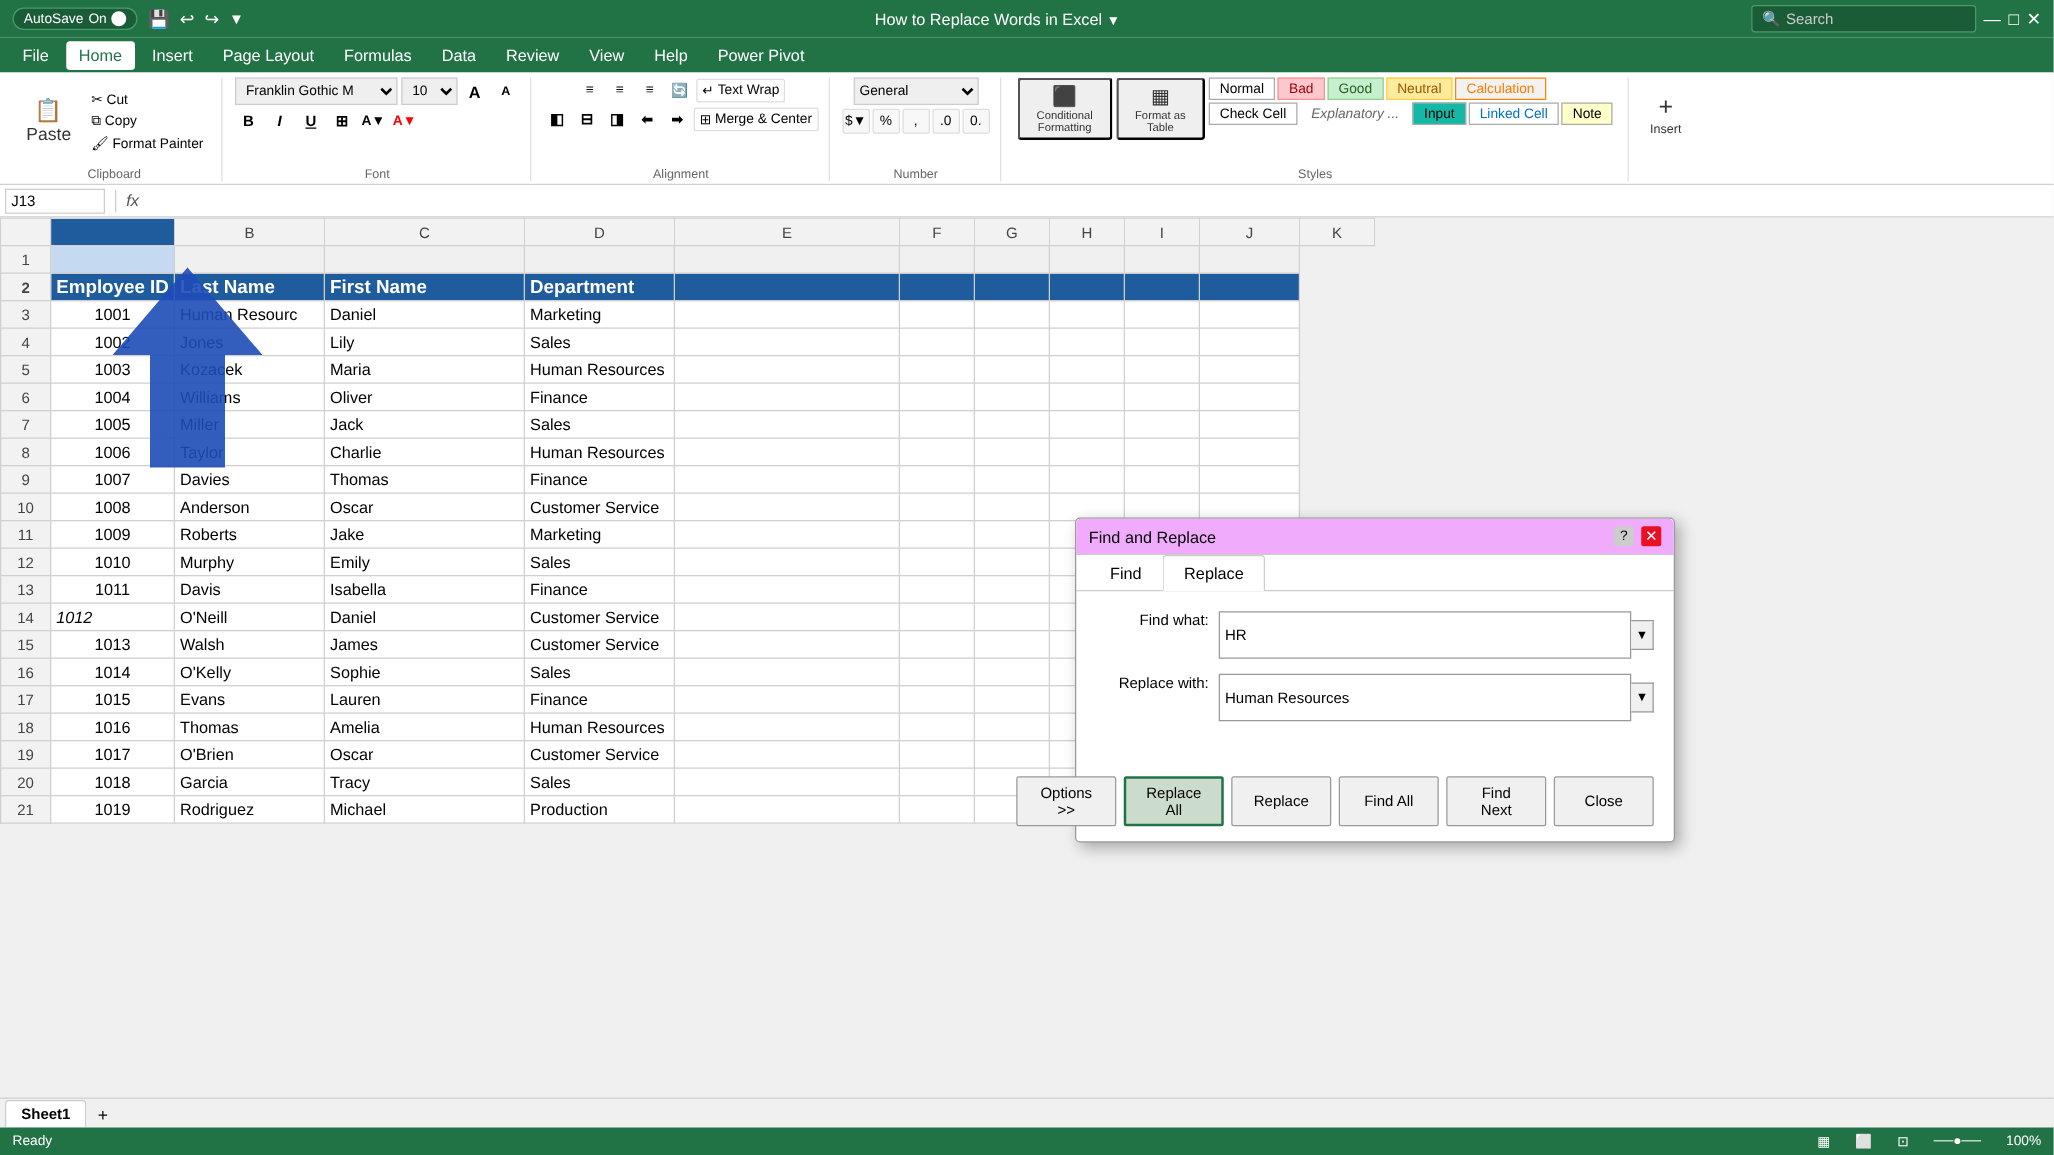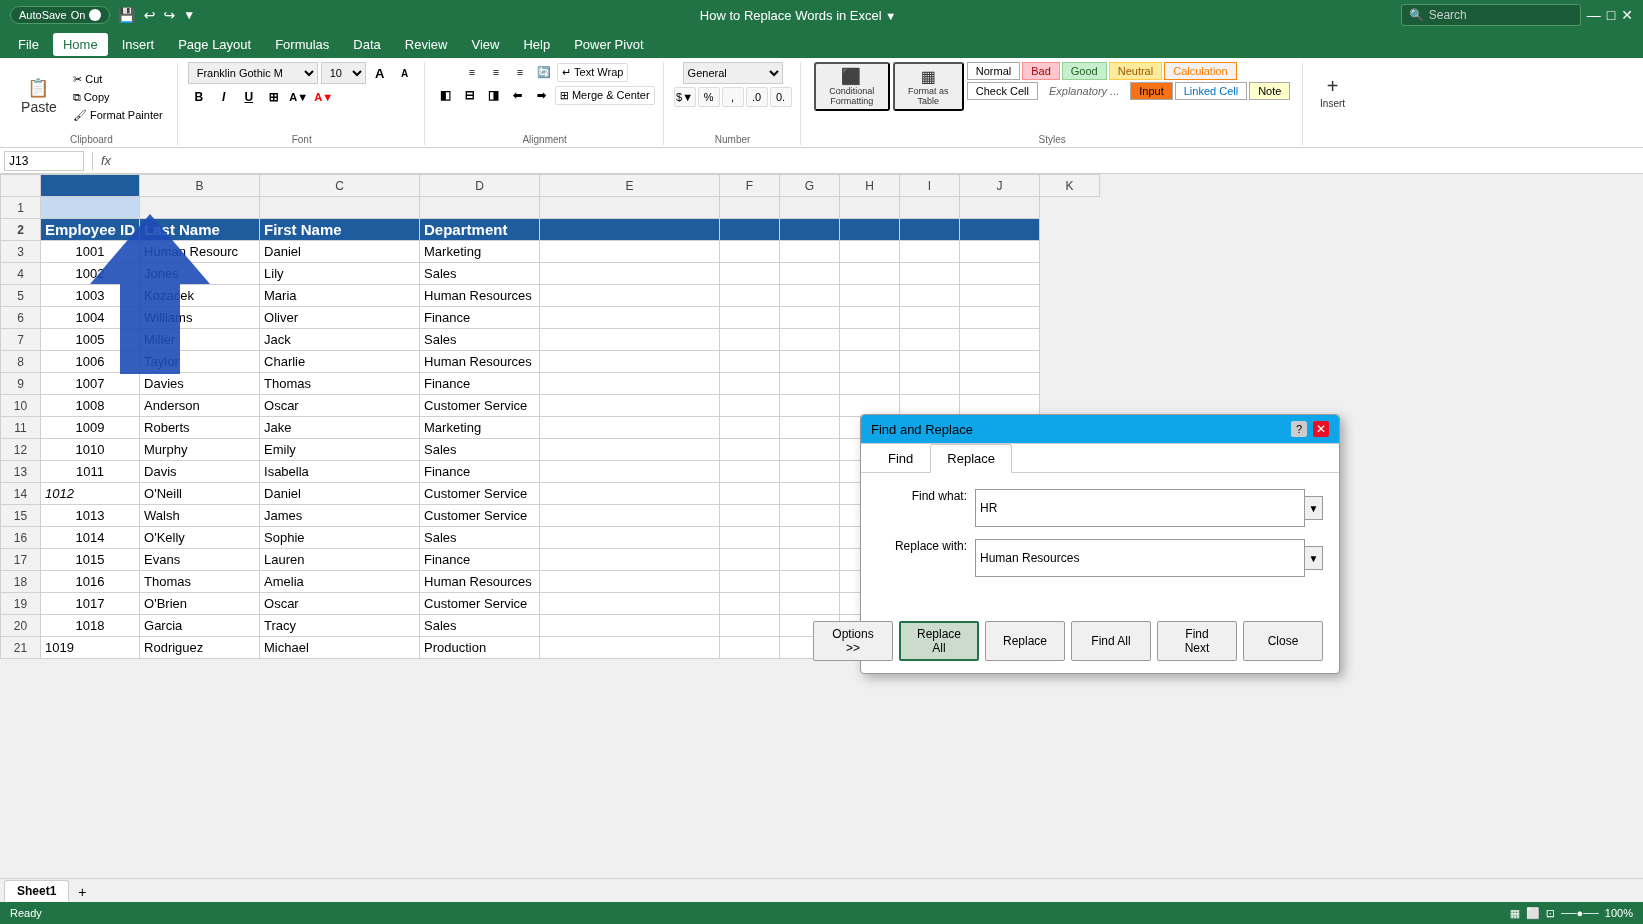--- a/index.html
+++ b/index.html
@@ -78,21 +78,21 @@
     .font-row { display: flex; align-items: center; gap: 3px; }
     .fmt-btn { width: 22px; height: 20px; border: 1px solid transparent; background: transparent; cursor: pointer; font-size: 12px; font-weight: bold; border-radius: 2px; display: flex; align-items: center; justify-content: center; }
     .style-cell { padding: 2px 8px; font-size: 11px; border: 1px solid transparent; cursor: pointer; white-space: nowrap; }
     .style-normal { border-color: #aaa; }
     .style-bad { background: #ffc7ce; color: #9c0006; border-color: #ff9090; }
     .style-good { background: #c6efce; color: #276221; border-color: #90d090; }
     .style-neutral { background: #ffeb9c; color: #9c5700; border-color: #ffcc44; }
     .style-calculation { background: #f2f2f2; color: #fa7d00; border-color: #ff8800; }
     .style-check { border-color: #aaa; }
     .style-explanatory { color: #666; font-style: italic; border-color: transparent; }
-    .style-input { background: #f97316; border-color: #aaa; }
+    .style-input { background: #14b8a6; border-color: #aaa; }
     .style-linked { color: #0070c0; border-color: #aaa; }
     .style-note { background: #ffffcc; border-color: #aaa; }
 
     
     .formula-bar {
       background: white;
       border-bottom: 1px solid #d0d0d0;
       display: flex;
       align-items: center;
       height: 26px;
@@ -175,21 +175,21 @@
       top: 240px;
       left: 860px;
       width: 480px;
       background: white;
       border: 1px solid #999;
       box-shadow: 4px 4px 12px rgba(0,0,0,0.3);
       pointer-events: all;
       border-radius: 4px;
     }
     .dialog-title-bar {
-      background: #0ea5e9;
+      background: #f0abfc;
       padding: 6px 10px;
       display: flex;
       align-items: center;
       justify-content: space-between;
       border-bottom: 1px solid #ccc;
       border-radius: 4px 4px 0 0;
     }
     .dialog-title { font-size: 13px; font-weight: 500; }
     .dialog-controls { display: flex; gap: 6px; align-items: center; }
     .dialog-ctrl-btn { width: 16px; height: 16px; background: #ccc; border: none; cursor: pointer; border-radius: 2px; font-size: 11px; display: flex; align-items: center; justify-content: center; }
@@ -223,21 +223,21 @@
     .main-area { flex: 1; display: flex; flex-direction: column; overflow: hidden; position: relative; }
     .num-select { width: 100px; height: 22px; font-size: 11px; border: 1px solid #ccc; }
     .icon-btn { width: 22px; height: 20px; border: 1px solid #ddd; background: #f8f8f8; cursor: pointer; font-size: 11px; display: flex; align-items: center; justify-content: center; border-radius: 2px; }
 
     
     .sheet-tabs { background: #f0f0f0; border-top: 1px solid #d0d0d0; height: 24px; display: flex; align-items: flex-end; padding: 0 4px; gap: 2px; }
     .sheet-tab { padding: 3px 12px; border: 1px solid #ccc; border-bottom: none; background: white; font-size: 12px; cursor: pointer; border-radius: 3px 3px 0 0; }
     .sheet-tab.active { background: white; font-weight: bold; border-bottom: 1px solid white; }
 
     
-    .status-bar { background: #217346; color: white; height: 22px; display: flex; align-items: center; padding: 0 10px; font-size: 11px; gap: 6px; }
+    .status-bar { background: #217346; color: white; height: 22px; display: flex; align-items: center; padding: 0 10px; font-size: 11px; gap: 20px; }
     .col-b-blue { background: #1f5c9e; min-width: 40px; }
 
     
     .big-arrow {
       position: absolute;
       top: 30px;
       left: 90px;
       z-index: 200;
       pointer-events: none;
     }
@@ -717,21 +717,21 @@
               <td>Sales</td>
               <td></td>
               <td></td>
               <td></td>
               <td></td>
               <td></td>
               <td></td>
             </tr>
             <tr class="data-row">
               <td class="row-num">21</td>
-              <td style="text-align: left;">1019</td>
+              <td style="text-align: center;">1019</td>
               <td>Rodriguez</td>
               <td>Michael</td>
               <td>Production</td>
               <td></td>
               <td></td>
               <td></td>
               <td></td>
               <td></td>
               <td></td>
             </tr>

